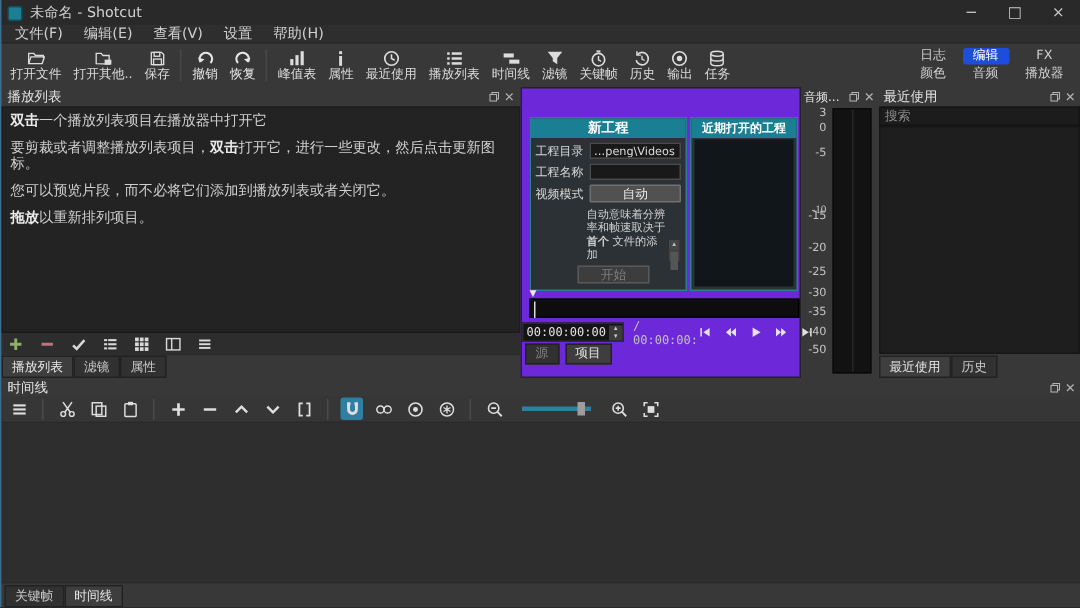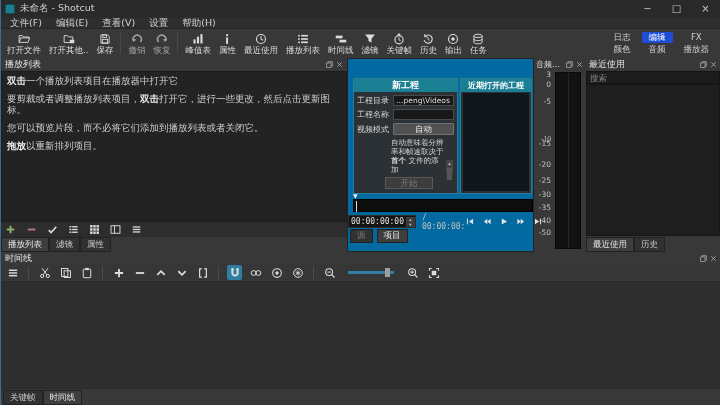--- a/index.html
+++ b/index.html
@@ -16,21 +16,21 @@
   .win-btn{width:29px;display:flex;align-items:center;justify-content:center;font-size:10px;color:#c8c8c8}
   
   .menubar{position:absolute;top:17px;left:0;right:0;height:12px;background:#2e2e2e;
            display:flex;align-items:center;padding-left:2px;border-bottom:1px solid #262626}
   .menu-item{padding:0 7px;font-size:9.5px;line-height:12px;color:#d0d0d0}
   
   .toolbar{position:absolute;top:29px;left:0;width:536px;height:29px;display:flex;
            align-items:center;padding-left:2px}
   .tbtn{display:flex;flex-direction:column;align-items:center;justify-content:center;
         padding:1px 4px;gap:1px;color:#dcdcdc}
-  .tbtn.disabled{color:#a3a3a3}
+  .tbtn.disabled{color:#e5e5e5}
   .ticon svg{width:12px;height:12px;display:block}
   .tlabel{font-size:8.5px;line-height:9px;white-space:nowrap}
   .tsep{width:1px;height:21px;background:#484848;margin:0 3px}
   .layout-switcher{position:absolute;top:29px;right:4px;height:29px;display:grid;
                    grid-template-columns:repeat(3,auto);column-gap:4px;row-gap:1px;
                    align-content:center;justify-items:center}
   .lbtn{font-size:8.5px;line-height:11px;padding:0 7px;border-radius:2px;color:#d0d0d0}
   .lbtn.active{background:#1d4ed8;color:#fff}
   
   .panel-header{height:13px;display:flex;align-items:center;padding:0 4px;font-size:9px;color:#e2e2e2}
@@ -47,21 +47,21 @@
   .tip{font-size:9.5px;line-height:11px;margin-bottom:7px;color:#cfcfcf}
   .tip b{color:#eaeaea}
   .playlist-footer{position:absolute;bottom:15px;left:0;right:0;height:15px;background:#2d2d2d;
                    display:flex;align-items:center;padding-left:2px;gap:6px}
   .pf-btn{width:15px;height:13px;display:flex;align-items:center;justify-content:center;color:#d8d8d8}
   .pf-btn svg{width:11px;height:11px}
   .pf-add{color:#8fb06a}.pf-remove{color:#b77}
   .panel-tabs{position:absolute;bottom:0;left:0;display:flex}
   
   .center-panel{position:absolute;left:346px;top:58px;width:187px;height:194px;
-                background:#0369a1;border:1px solid #232323}
+                background:#6d28d9;border:1px solid #232323}
   .dialog{position:absolute;border:1px solid #2a7d92;background:#2c3135}
   .new-project{left:5px;top:19px;width:105px;height:116px}
   .recent-projects{left:112px;top:19px;width:72px;height:116px}
   .dialog-header{height:13px;background:#1b7f93;color:#fff;font-weight:bold;font-size:9px;
                  display:flex;align-items:center;justify-content:center;white-space:nowrap}
   .recent-projects .dialog-header{font-size:8px}
   .rp-body{position:absolute;top:14px;left:2px;right:2px;bottom:2px;background:#11161a}
   .dlg-row{display:flex;align-items:center;margin:3px 3px 0;gap:2px}
   .dlg-label{font-size:8px;color:#d8d8d8;width:34px;flex:none;white-space:nowrap}
   .dlg-input{flex:1;height:11px;background:#191919;border:1px solid #4a4a4a;color:#ddd;

